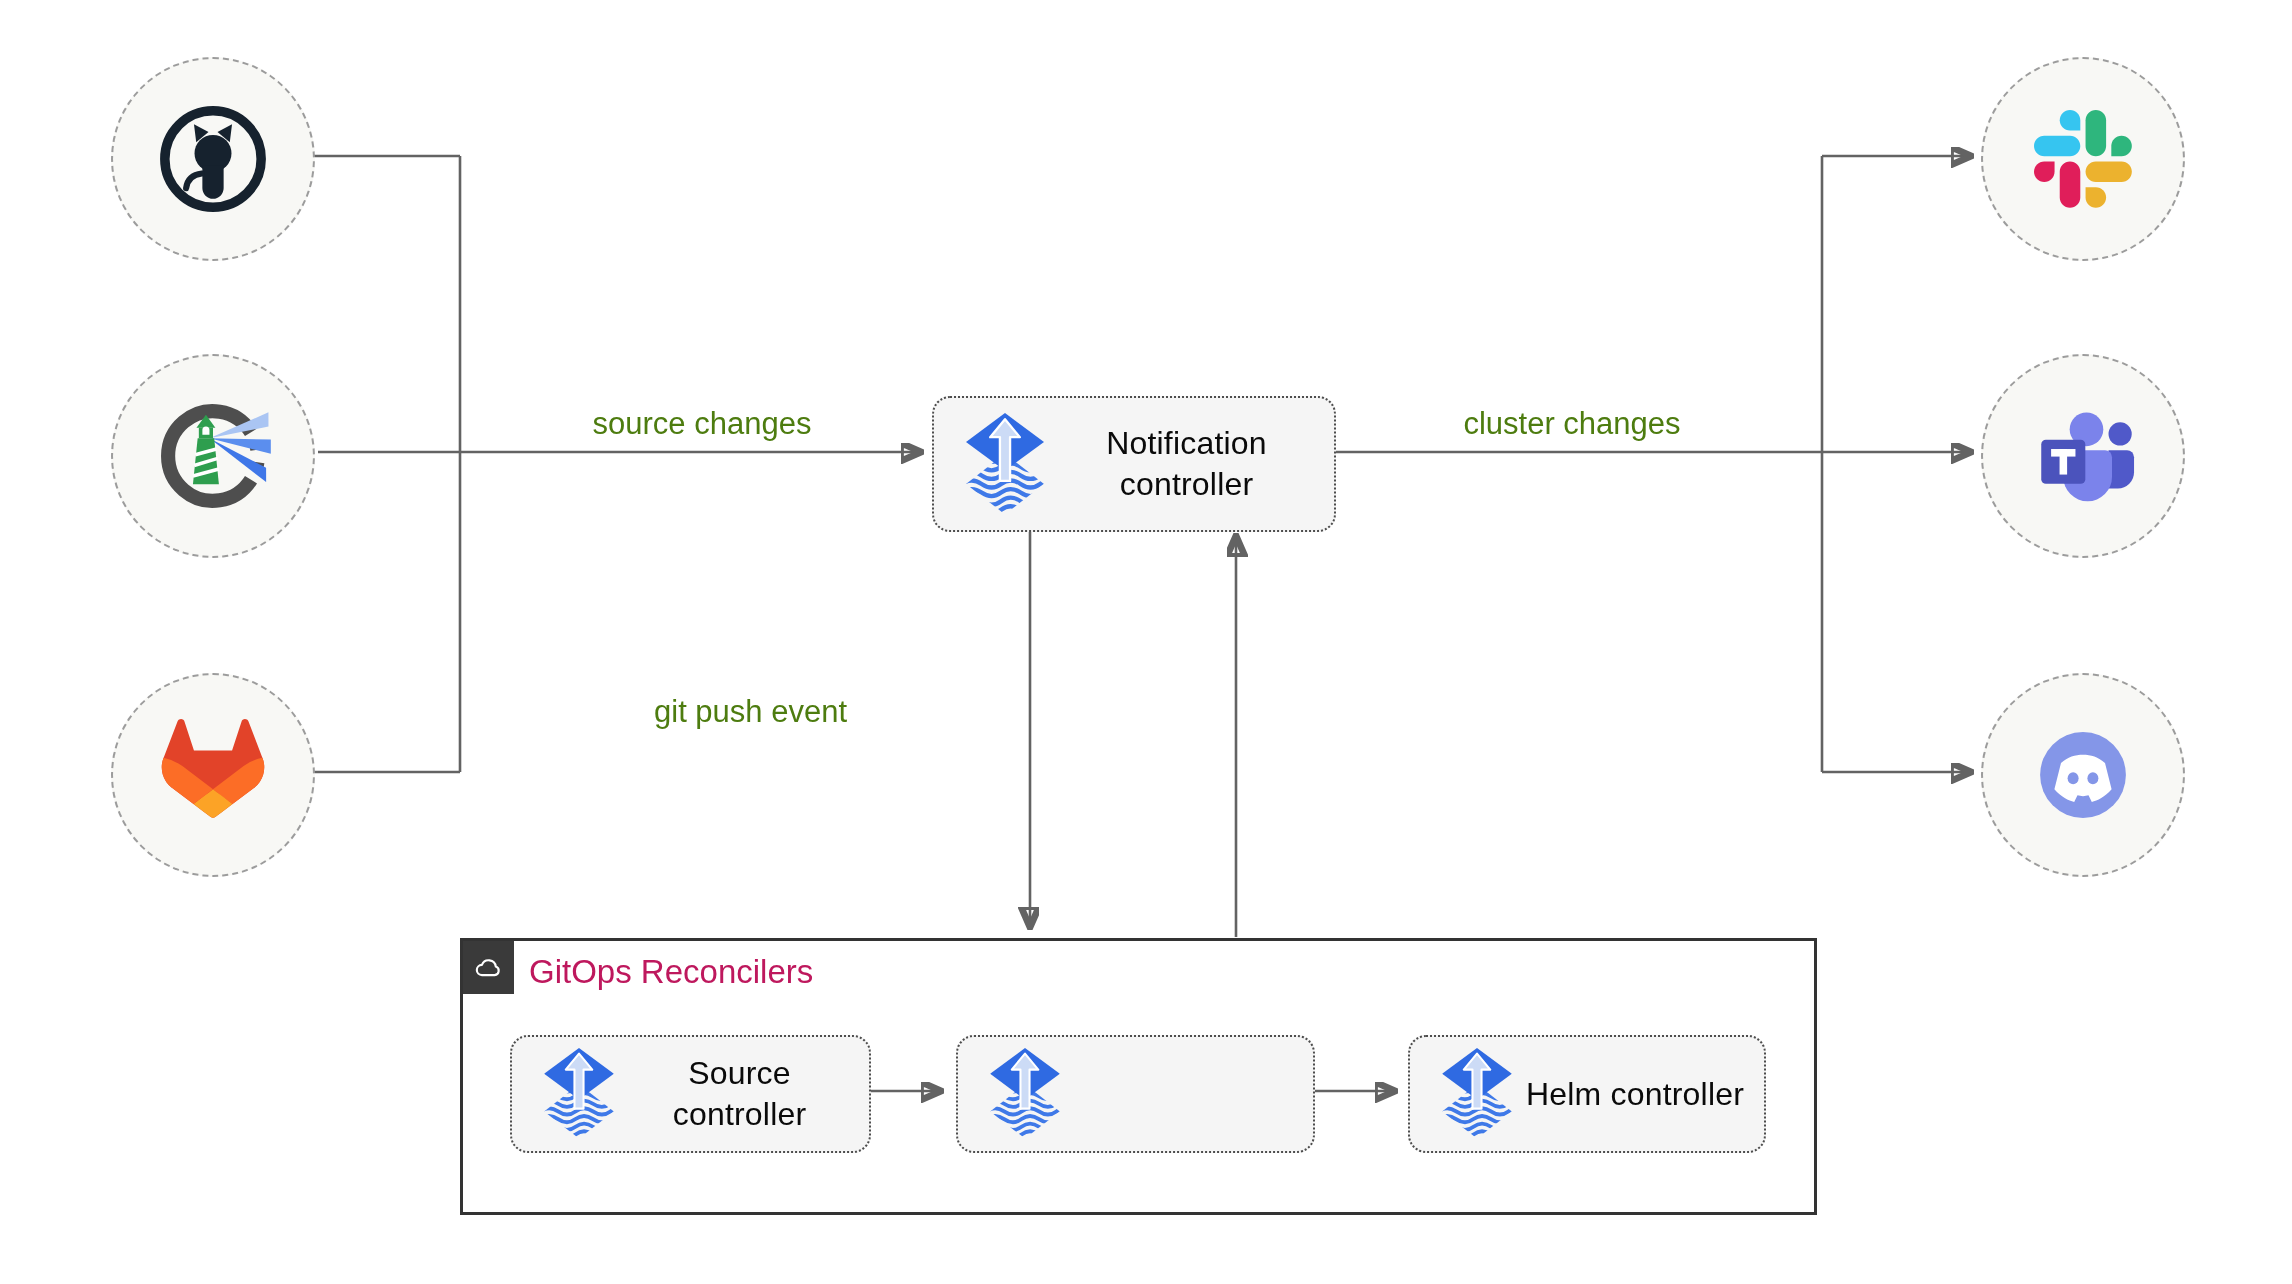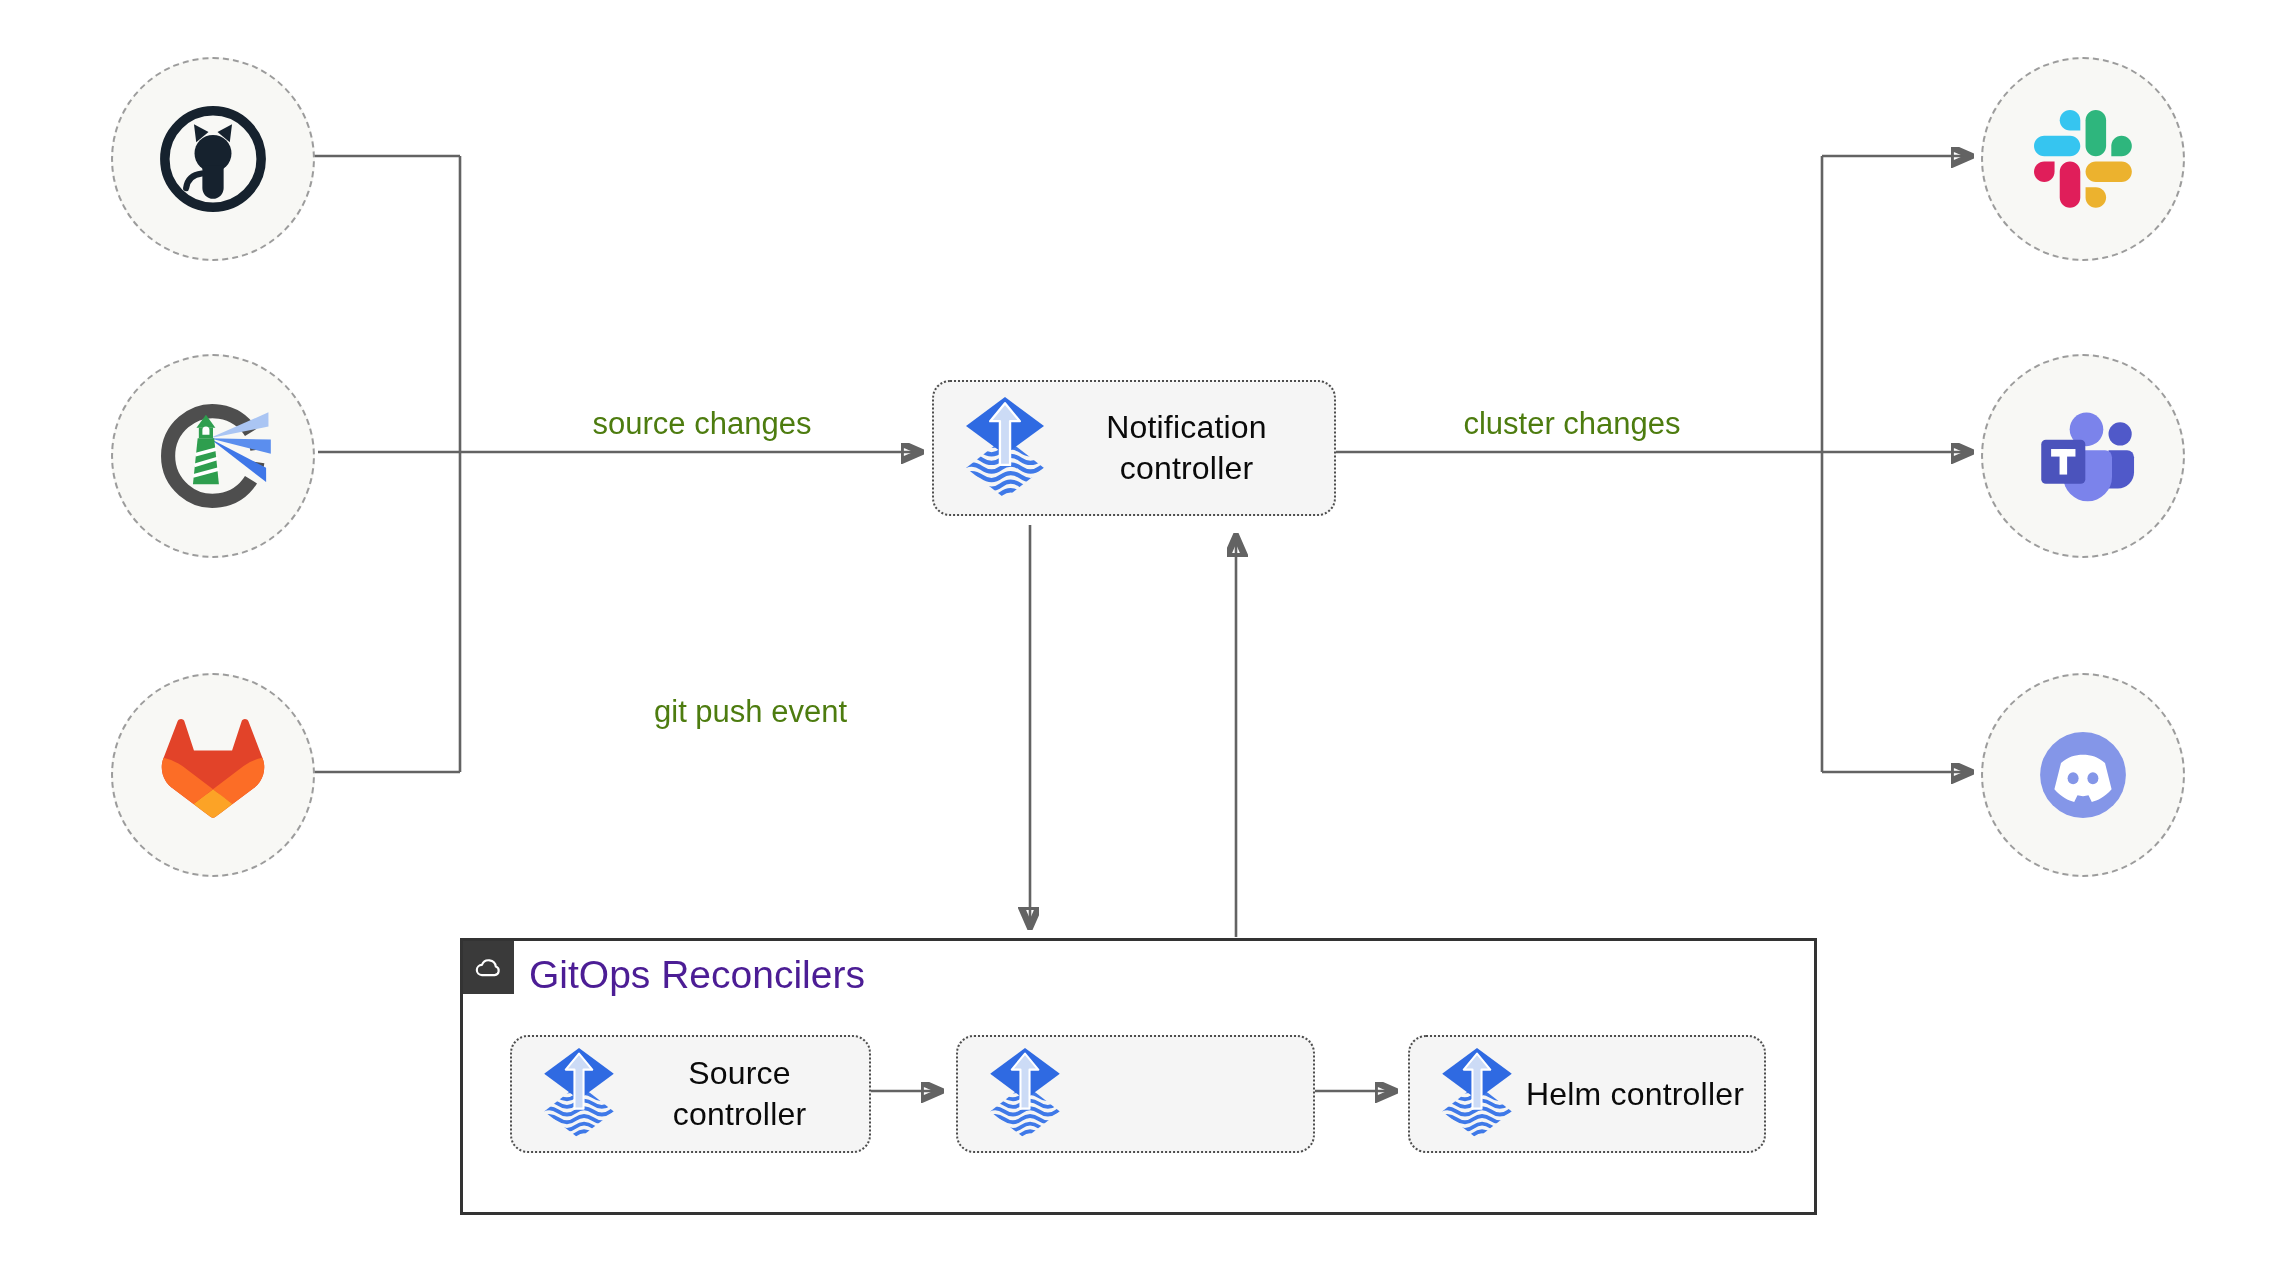--- a/index.html
+++ b/index.html
@@ -35,21 +35,21 @@
 
   
   .group-box{
     position:absolute;border:3px solid #333333;background:transparent;box-sizing:border-box;
   }
   .group-badge{
     position:absolute;left:0;top:0;width:51px;height:53px;background:#3a3a3a;
     display:flex;align-items:center;justify-content:center;
   }
   .group-title{
-    position:absolute;left:66px;top:12px;font-size:39px;color:#4c1d95;white-space:nowrap;
+    position:absolute;left:66px;top:12px;font-size:33px;color:#be185d;white-space:nowrap;
   }
   .hidden-defs{position:absolute;width:0;height:0;overflow:hidden;}
 </style>
 </head>
 <body>
 
 <div class="canvas">
 
   <svg class="hidden-defs" aria-hidden="true">
     <defs>
@@ -163,21 +163,21 @@
 
   <div class="endpoint" style="left:1981px;top:673px;">
     <svg width="110" height="110" viewBox="0 0 100 100">
       <circle cx="50" cy="50" r="39" fill="#8496e8"></circle>
       <path d="M30,39 C36,33.5 43,31.5 50,31.5 C57,31.5 64,33.5 70,39 L76,63 C70,70 63,73.5 58,74.5 L55,68.5 C52,69.5 48,69.5 45,68.5 L42,74.5 C37,73.5 30,70 24,63 Z" fill="#ffffff"></path>
       <ellipse cx="41" cy="53" rx="5" ry="5.5" fill="#8496e8"></ellipse>
       <ellipse cx="59" cy="53" rx="5" ry="5.5" fill="#8496e8"></ellipse>
     </svg>
   </div>
 
-  <div class="ctrl-box" style="left:932px;top:380px;width:404px;height:136px;gap:13px;">
+  <div class="ctrl-box" style="left:932px;top:396px;width:404px;height:136px;gap:13px;">
     <svg class="flux" width="78" height="103" viewBox="0 0 100 132">
       <use href="#sym-flux"></use>
     </svg>
     <div class="node-label">Notification controller</div>
   </div>
 
   <div class="edge-label" style="left:522px;top:406px;width:360px;text-align:center;">source changes</div>
   <div class="edge-label" style="left:1392px;top:406px;width:360px;text-align:center;">cluster changes</div>
   <div class="edge-label" style="left:654px;top:694px;width:360px;">git push event</div>
 

